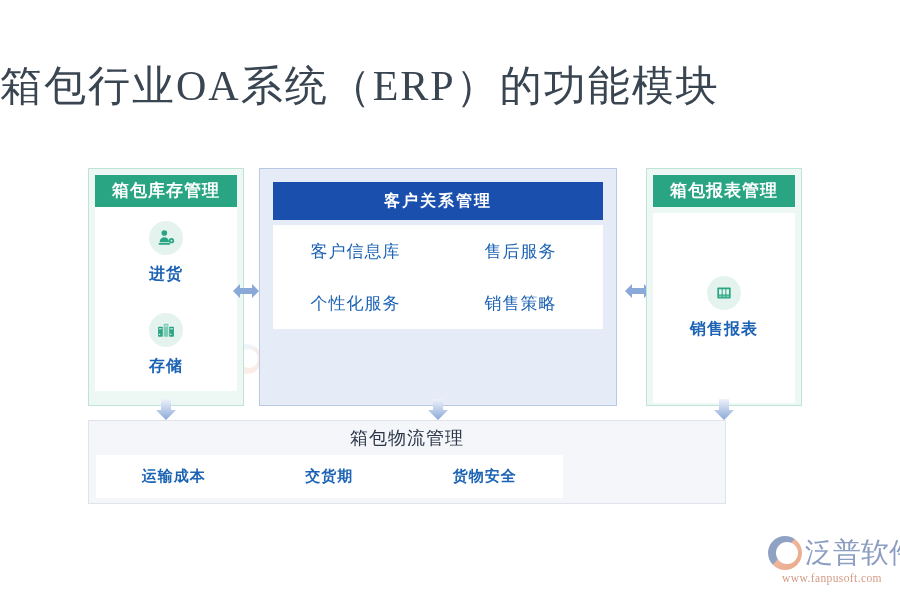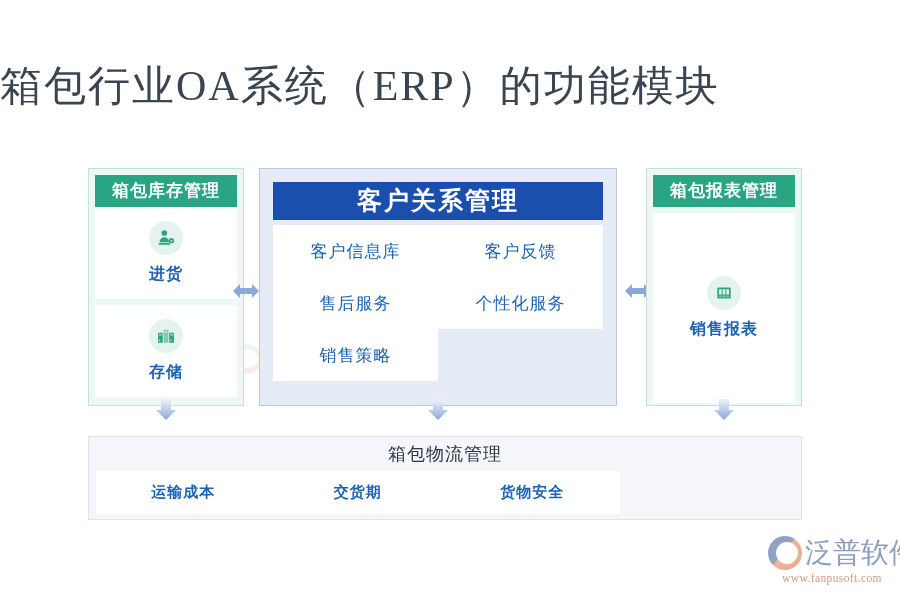--- a/index.html
+++ b/index.html
@@ -164,21 +164,21 @@
 
   
   #center-panel {
     background: #e6ecf7;
     border: 1px solid #b9c9e4;
     padding: 13px;
   }
   #center-head {
     background: #1a4fae;
     color: #ffffff;
-    font-size: 25px;
+    font-size: 16px;
     font-weight: bold;
     text-align: center;
     line-height: 38px;
     height: 38px;
     letter-spacing: 2px;
     font-family: "Liberation Serif", "DejaVu Serif", serif;
   }
   #center-grid {
     margin-top: 5px;
     display: grid;
@@ -238,21 +238,21 @@
         <circle cx="10" cy="6" r="3.4" fill="#2aa583"></circle>
         <path d="M4.5 16c0-3 2.6-5 5.5-5s5.5 2 5.5 5v1h-11z" fill="#2aa583"></path>
         <rect x="3.2" y="18" width="13.6" height="2.1" rx="0.6" fill="#2aa583"></rect>
         <circle cx="18.6" cy="15.2" r="3.1" fill="#2aa583"></circle>
         <circle cx="18.6" cy="15.2" r="1.1" fill="#e4f3ee"></circle>
       </svg>
     </div>
     <div class="cell-label">进货</div>
   </div>
 
-  <div class="white-cell" style="height:92px; margin-top:6px;">
+  <div class="white-cell" style="height:92px; ">
     <div class="icon-circle">
       <svg width="20" height="20" viewBox="0 0 24 24" aria-hidden="true">
         <rect x="2.5" y="8" width="5.6" height="12" rx="0.7" fill="#2aa583"></rect>
         <rect x="9.2" y="4.5" width="5.6" height="15.5" rx="0.7" fill="#7ecbb4"></rect>
         <rect x="15.9" y="8" width="5.6" height="12" rx="0.7" fill="#2aa583"></rect>
         <rect x="3.6" y="10" width="3.4" height="1.2" fill="#e4f3ee"></rect>
         <rect x="10.3" y="6.6" width="3.4" height="1.2" fill="#e4f3ee"></rect>
         <rect x="17" y="10" width="3.4" height="1.2" fill="#e4f3ee"></rect>
         <rect x="3.6" y="16.5" width="1.5" height="1.5" fill="#e4f3ee"></rect>
         <rect x="17" y="16.5" width="1.5" height="1.5" fill="#e4f3ee"></rect>
@@ -270,23 +270,20 @@
 
 <div class="panel" id="center-panel" style="left:259px; top:168px; width:358px; height:238px;">
 
   <div id="center-head">客户关系管理</div>
 
   <div id="center-grid">
     <div class="white-cell">
       <div class="cell-label">客户信息库</div>
     </div>
     <div class="white-cell">
-      <div class="cell-label">客户反馈</div>
-    </div>
-    <div class="white-cell">
       <div class="cell-label">售后服务</div>
     </div>
     <div class="white-cell">
       <div class="cell-label">个性化服务</div>
     </div>
     <div class="white-cell">
       <div class="cell-label">销售策略</div>
     </div>
   </div>
 </div>
@@ -346,21 +343,21 @@
     <defs>
       <linearGradient id="ga3" x1="0" y1="0" x2="0" y2="1">
         <stop offset="0%" stop-color="#eef2fa"></stop>
         <stop offset="100%" stop-color="#8aa8d8"></stop>
       </linearGradient>
     </defs>
     <path d="M8 1 L18 1 L18 12 L23 12 L13 22 L3 12 L8 12 Z" fill="url(#ga3)"></path>
   </svg>
 </div>
 
-<div class="panel" id="bottom-panel" style="left:88px; top:436px; width:714px; height:84px;">
+<div class="panel" id="bottom-panel" style="left:88px; top:420px; width:638px; height:84px;">
 
   <div id="bottom-title">箱包物流管理</div>
 
   <div id="bottom-grid">
     <div class="white-cell">
       <div class="cell-label">运输成本</div>
     </div>
     <div class="white-cell">
       <div class="cell-label">交货期</div>
     </div>

